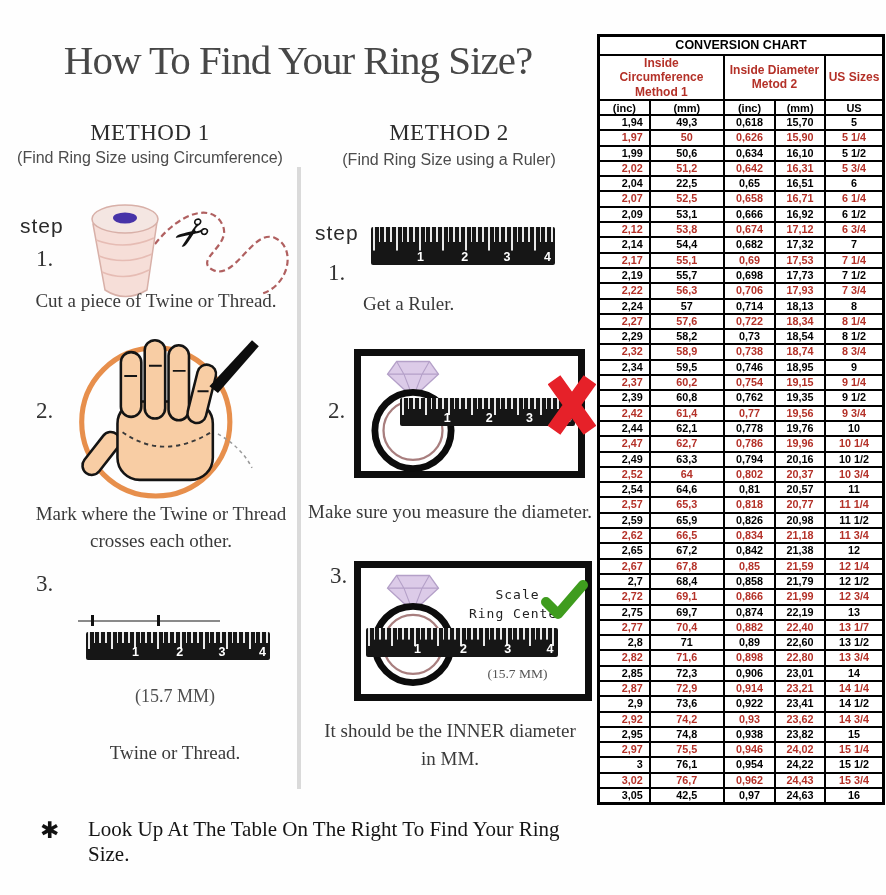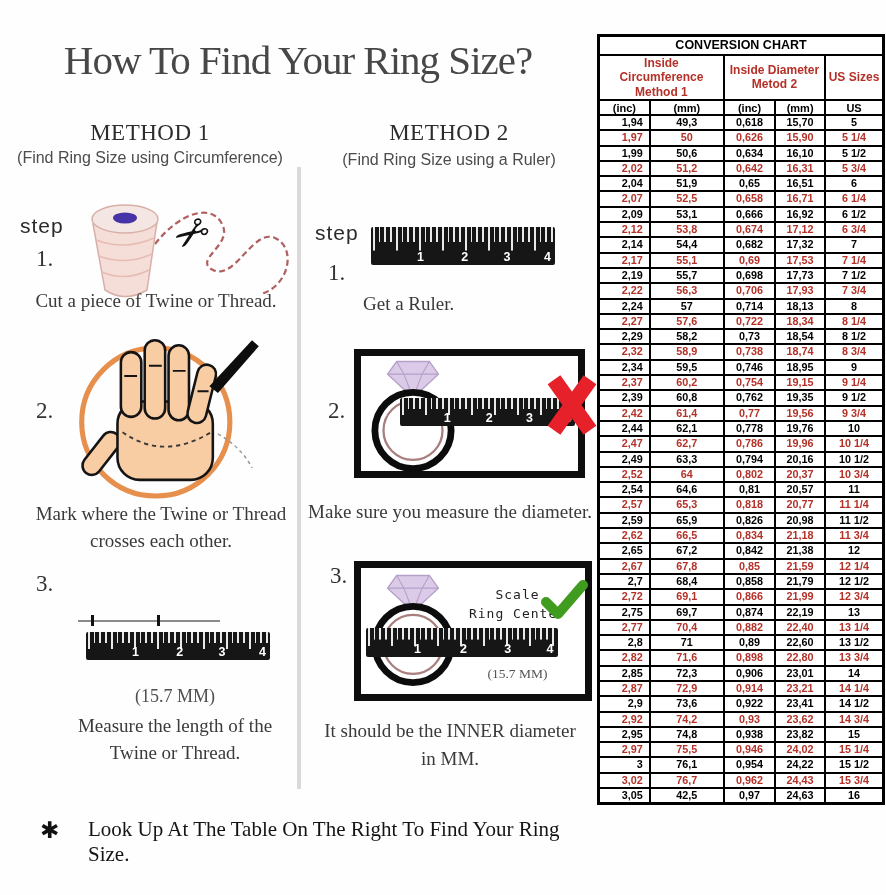--- a/index.html
+++ b/index.html
@@ -114,21 +114,20 @@
   </div>
 
   <div class="ruler" style="left:86px;top:632px;width:184px;height:28px;">
     <span class="rn n1">1</span>
     <span class="rn n2">2</span>
     <span class="rn n3">3</span>
     <span class="rn n4">4</span>
   </div>
 
   <div class="abs center note-text" style="left:25px;top:686px;width:300px;">(15.7 MM)</div>
-  <div class="abs center step-text" style="left:25px;top:715px;width:300px;">Measure the length of the</div>
   <div class="abs center step-text" style="left:25px;top:742px;width:300px;">Twine or Thread.</div>
 
   <div class="abs center method-heading" style="left:302px;top:120px;width:294px;">METHOD 2</div>
   <div class="abs center method-sub" style="left:302px;top:151px;width:294px;">(Find Ring Size using a Ruler)</div>
 
   <div class="abs step-label" style="left:315px;top:221px;">step</div>
 
   <div class="ruler" style="left:371px;top:227px;width:184px;height:38px;">
     <span class="rn n1">1</span>
     <span class="rn n2">2</span>
@@ -250,21 +249,21 @@
           </tr>
           <tr class="red-row">
             <td class="c">2,02</td>
             <td class="c">51,2</td>
             <td class="c">0,642</td>
             <td class="c">16,31</td>
             <td class="c">5 3/4</td>
           </tr>
           <tr class="black-row">
             <td class="c">2,04</td>
-            <td class="c">51,9</td>
+            <td class="c">22,5</td>
             <td class="c">0,65</td>
             <td class="c">16,51</td>
             <td class="c">6</td>
           </tr>
           <tr class="red-row">
             <td class="c">2,07</td>
             <td class="c">52,5</td>
             <td class="c">0,658</td>
             <td class="c">16,71</td>
             <td class="c">6 1/4</td>
@@ -456,21 +455,21 @@
             <td class="c">69,7</td>
             <td class="c">0,874</td>
             <td class="c">22,19</td>
             <td class="c">13</td>
           </tr>
           <tr class="red-row">
             <td class="c">2,77</td>
             <td class="c">70,4</td>
             <td class="c">0,882</td>
             <td class="c">22,40</td>
-            <td class="c">13 1/4</td>
+            <td class="c">13 1/7</td>
           </tr>
           <tr class="black-row">
             <td class="c">2,8</td>
             <td class="c">71</td>
             <td class="c">0,89</td>
             <td class="c">22,60</td>
             <td class="c">13 1/2</td>
           </tr>
           <tr class="red-row">
             <td class="c">2,82</td>

